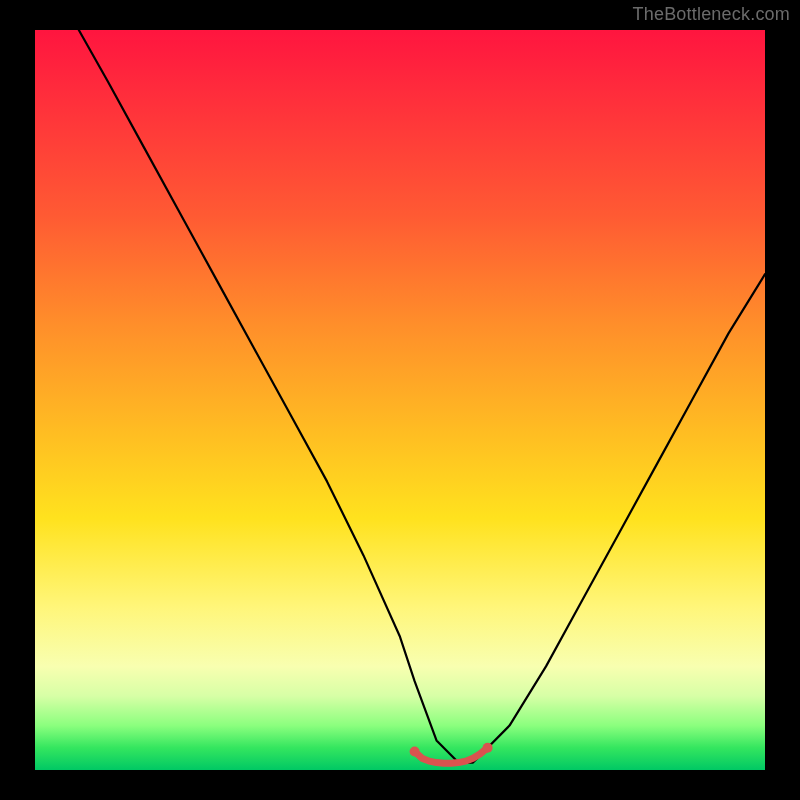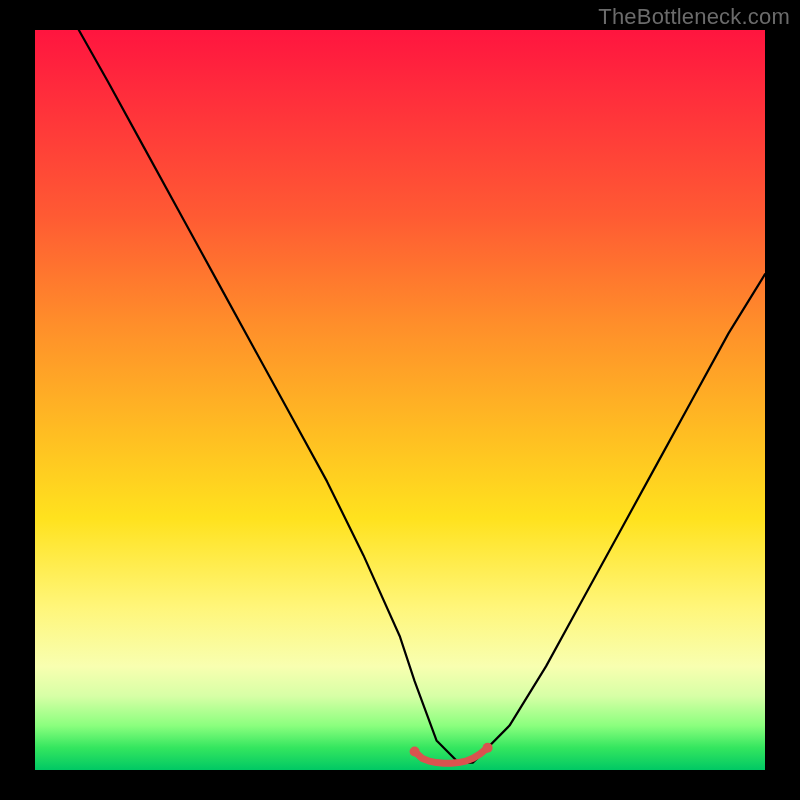--- a/index.html
+++ b/index.html
@@ -15,21 +15,21 @@
     position: relative;
     width: 800px;
     height: 800px;
     background: #000;
   }
   .watermark {
     position: absolute;
     top: 4px;
     right: 10px;
     color: #6b6b6b;
-    font-size: 22px;
+    font-size: 18px;
     font-weight: 500;
     letter-spacing: 0.2px;
     z-index: 10;
   }
   .plot-area {
     position: absolute;
     left: 35px;
     top: 30px;
     width: 730px;
     height: 740px;

